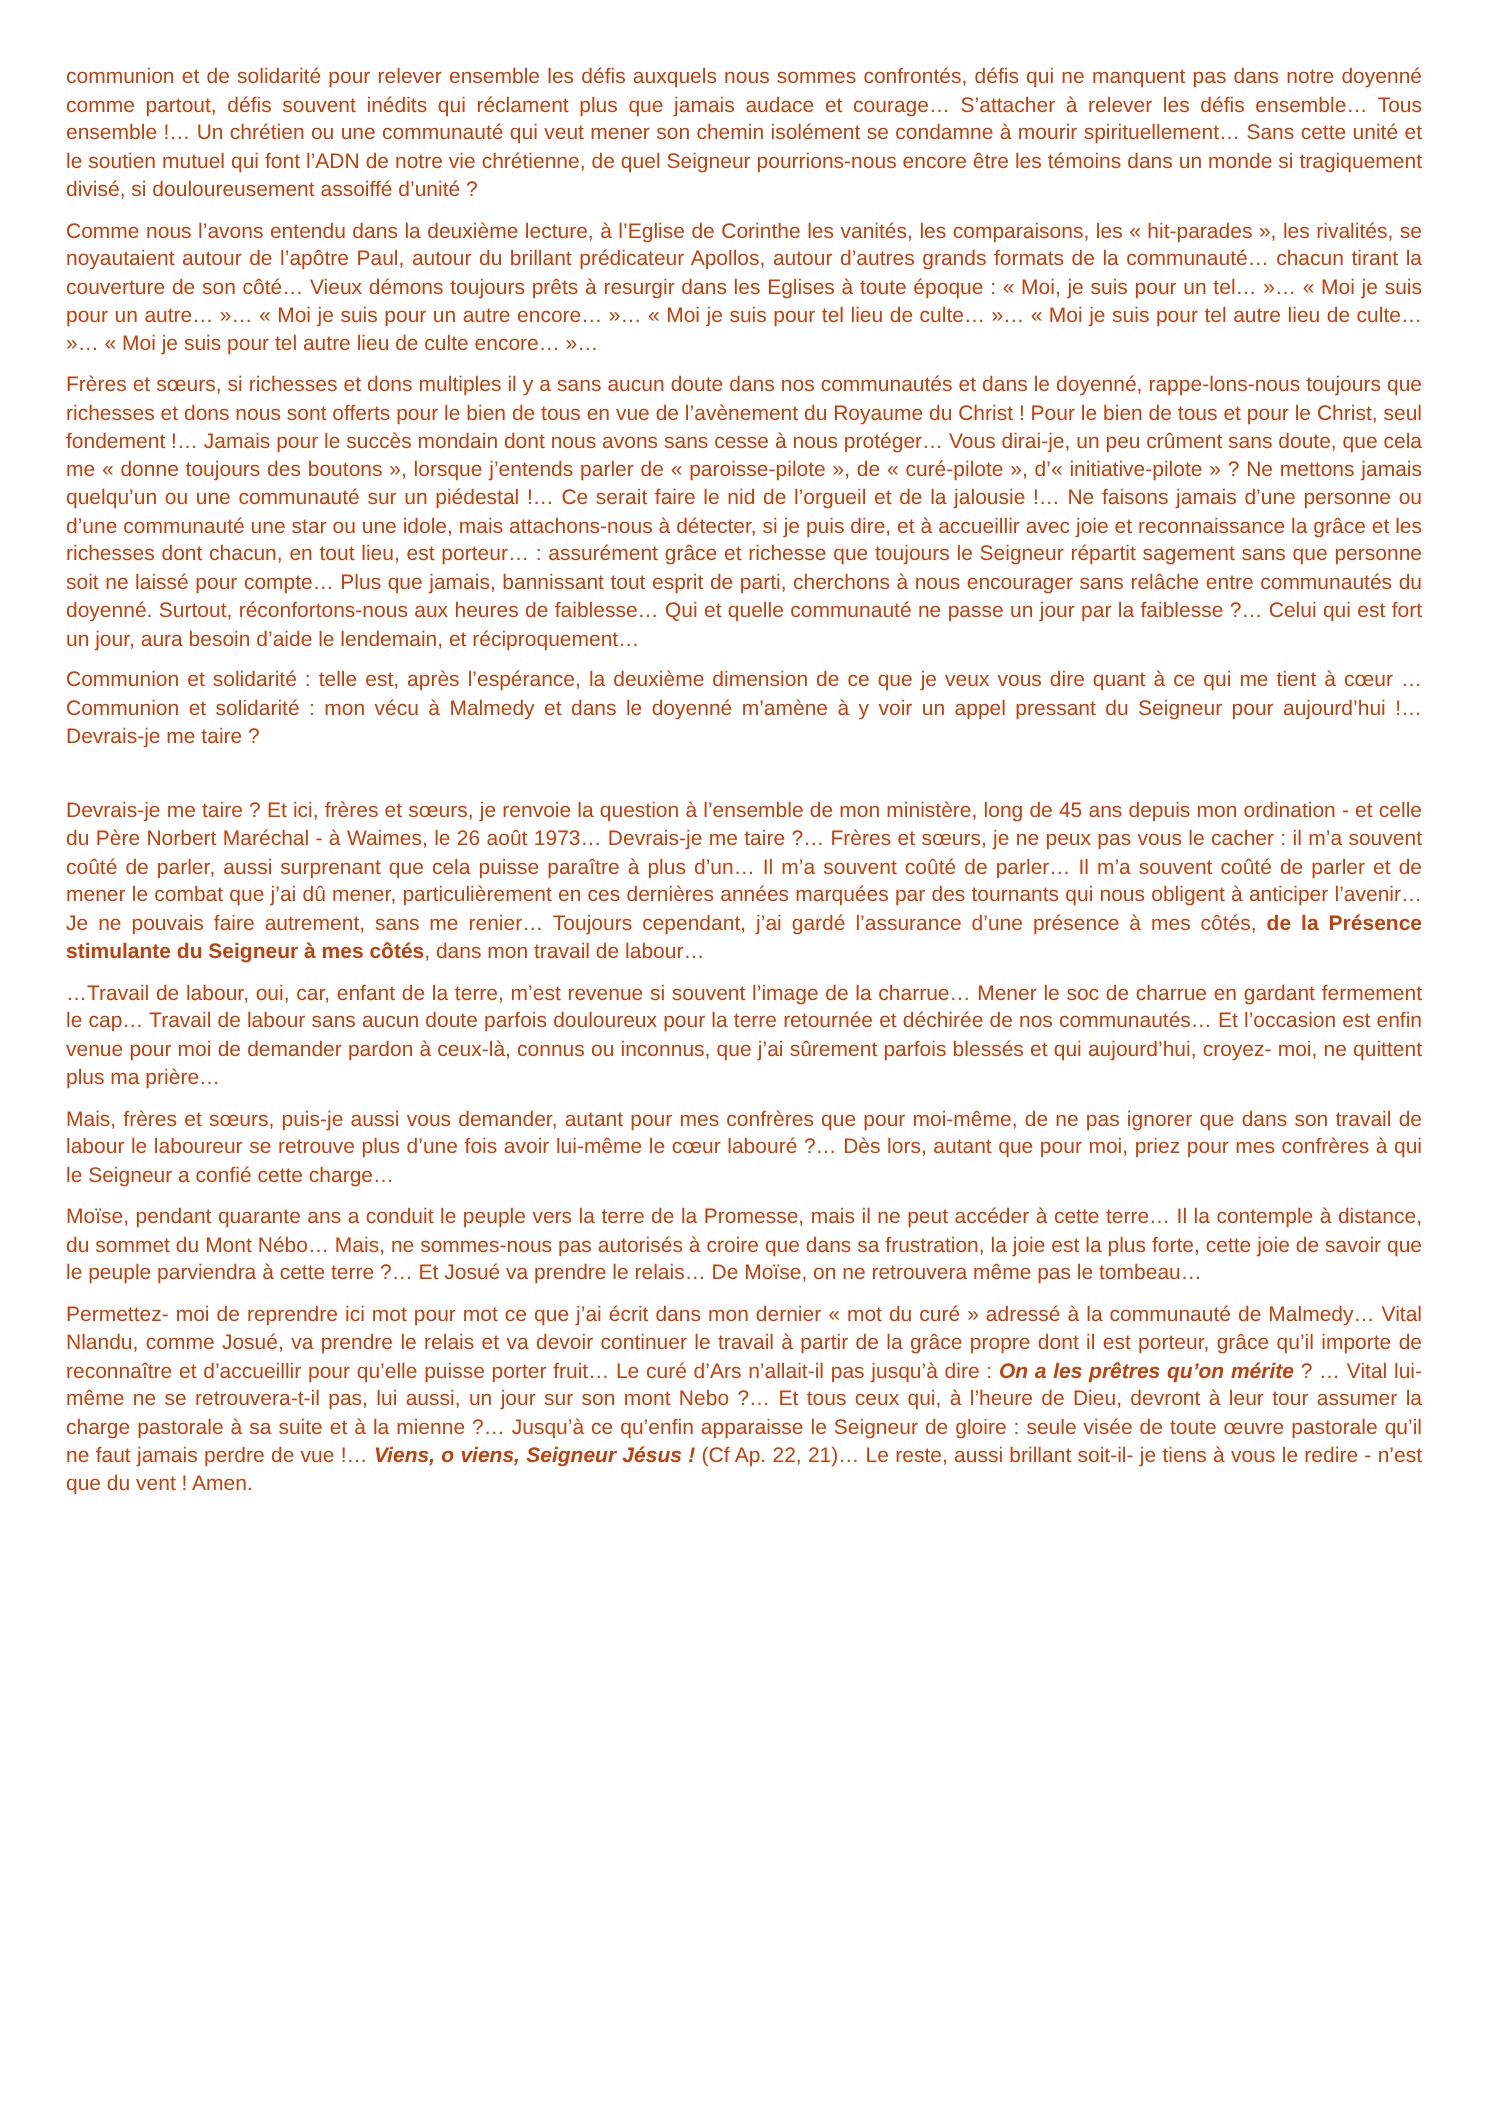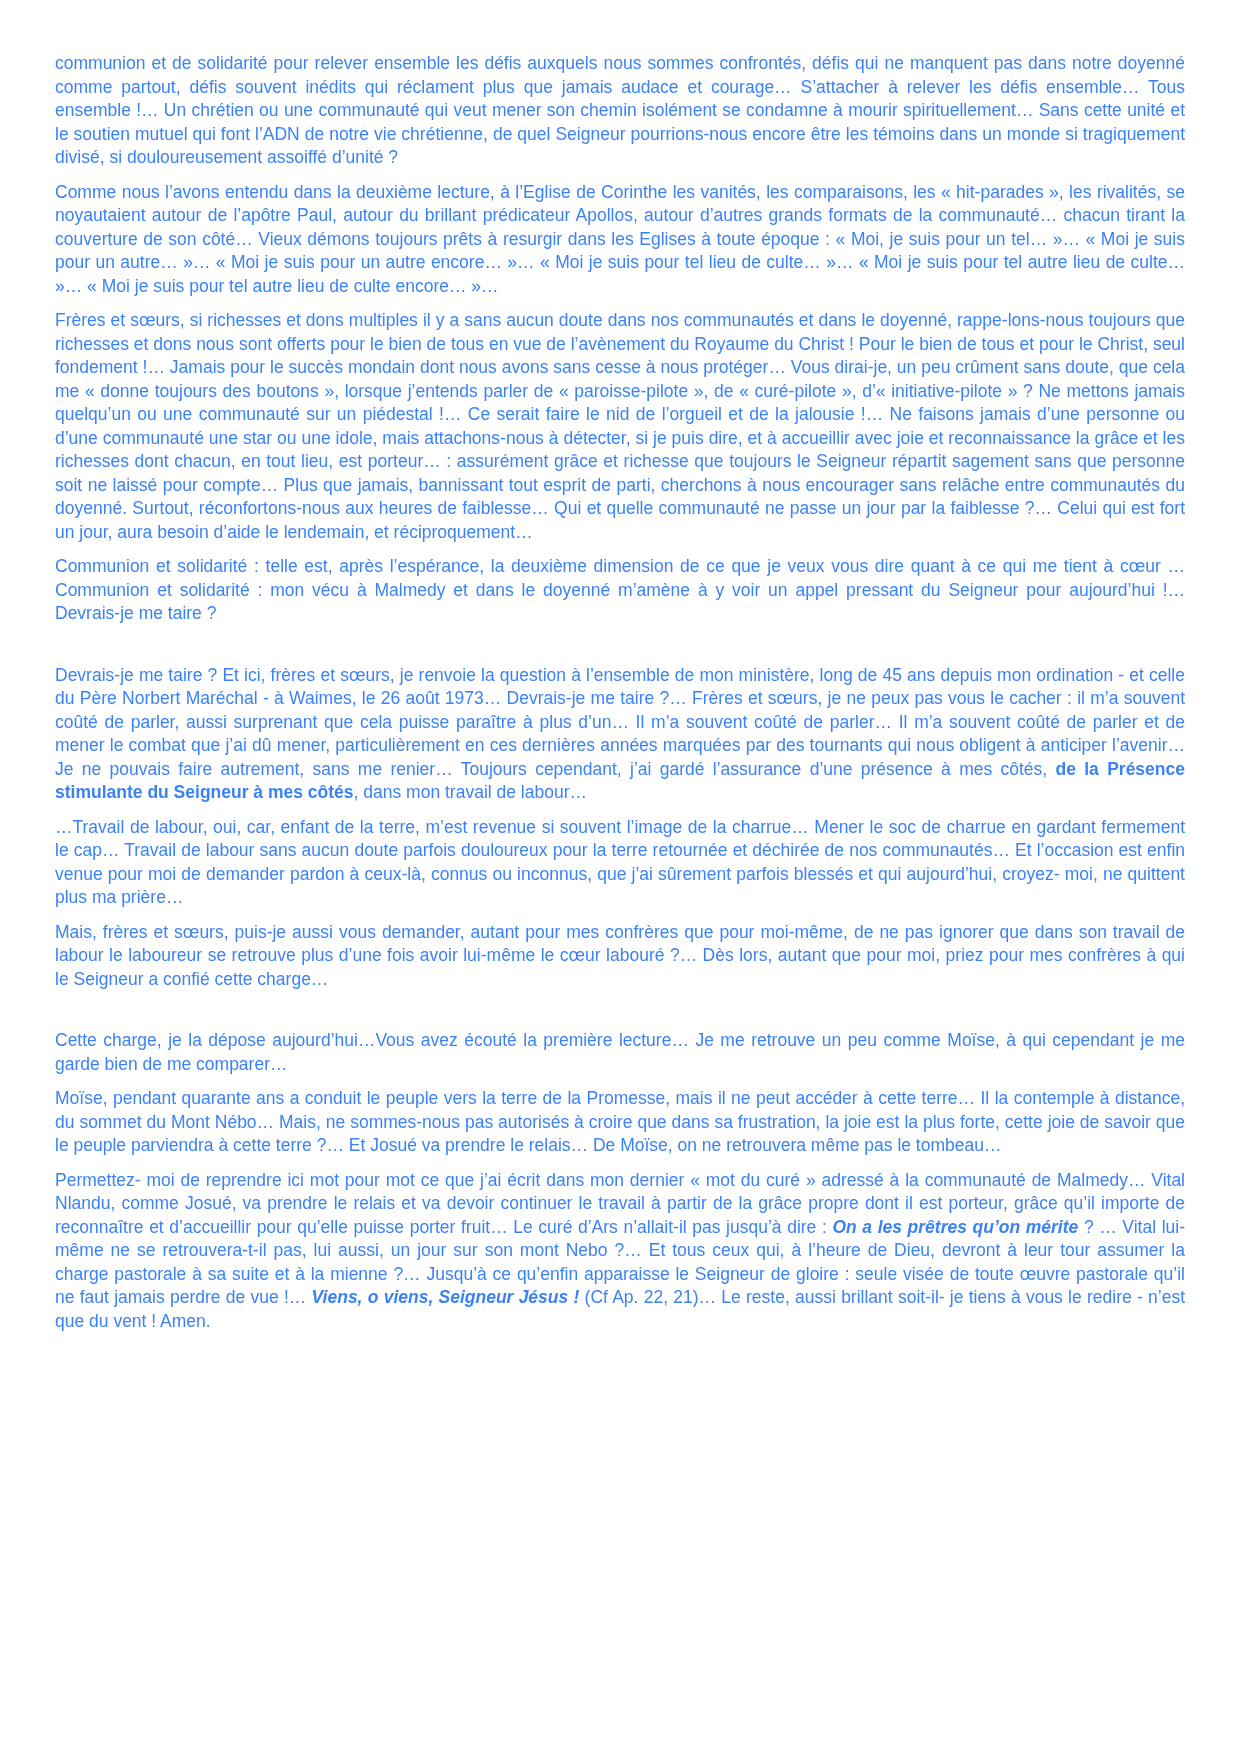--- a/index.html
+++ b/index.html
@@ -27,25 +27,24 @@
     margin-top: 38px;
   }
   .run-n { font-weight: normal; font-style: normal; }
   .run-b { font-weight: bold; }
   .run-i { font-style: italic; font-weight: bold; }
 </style>
 </head>
 <body>
 
 <div class="page">
-  <div class="doc" id="doc" style="color: #3b82f6;">
+  <div class="doc" id="doc" style="color: #c2410c;">
       <p class="para"><span class="run-n">communion et de solidarité pour relever ensemble les défis auxquels nous sommes confrontés, défis qui ne manquent pas dans notre doyenné comme partout, défis souvent inédits qui réclament plus que jamais audace et courage… S’attacher à relever les défis ensemble… Tous ensemble !… Un chrétien ou une communauté qui veut mener son chemin isolément se condamne à mourir spirituellement… Sans cette unité et le soutien mutuel qui font l’ADN de notre vie chrétienne, de quel Seigneur pourrions-nous encore être les témoins dans un monde si tragiquement divisé, si douloureusement assoiffé d’unité ?</span></p>
       <p class="para"><span class="run-n">Comme nous l’avons entendu dans la deuxième lecture, à l’Eglise de Corinthe les vanités, les comparaisons, les « hit-parades », les rivalités, se noyautaient autour de l’apôtre Paul, autour du brillant prédicateur Apollos, autour d’autres grands formats de la communauté… chacun tirant la couverture de son côté… Vieux démons toujours prêts à resurgir dans les Eglises à toute époque : « Moi, je suis pour un tel… »… « Moi je suis pour un autre… »… « Moi je suis pour un autre encore… »… « Moi je suis pour tel lieu de culte… »… « Moi je suis pour tel autre lieu de culte… »… « Moi je suis pour tel autre lieu de culte encore… »…</span></p>
       <p class="para"><span class="run-n">Frères et sœurs, si richesses et dons multiples il y a sans aucun doute dans nos communautés et dans le doyenné, rappe-lons-nous toujours que richesses et dons nous sont offerts pour le bien de tous en vue de l’avènement du Royaume du Christ ! Pour le bien de tous et pour le Christ, seul fondement !… Jamais pour le succès mondain dont nous avons sans cesse à nous protéger… Vous dirai-je, un peu crûment sans doute, que cela me « donne toujours des boutons », lorsque j’entends parler de « paroisse-pilote », de « curé-pilote », d’« initiative-pilote » ? Ne mettons jamais quelqu’un ou une communauté sur un piédestal !… Ce serait faire le nid de l’orgueil et de la jalousie !… Ne faisons jamais d’une personne ou d’une communauté une star ou une idole, mais attachons-nous à détecter, si je puis dire, et à accueillir avec joie et reconnaissance la grâce et les richesses dont chacun, en tout lieu, est porteur… : assurément grâce et richesse que toujours le Seigneur répartit sagement sans que personne soit ne laissé pour compte… Plus que jamais, bannissant tout esprit de parti, cherchons à nous encourager sans relâche entre communautés du doyenné. Surtout, réconfortons-nous aux heures de faiblesse… Qui et quelle communauté ne passe un jour par la faiblesse ?… Celui qui est fort un jour, aura besoin d’aide le lendemain, et réciproquement…</span></p>
       <p class="para"><span class="run-n">Communion et solidarité : telle est, après l’espérance, la deuxième dimension de ce que je veux vous dire quant à ce qui me tient à cœur … Communion et solidarité : mon vécu à Malmedy et dans le doyenné m’amène à y voir un appel pressant du Seigneur pour aujourd’hui !… Devrais-je me taire ?</span></p>
       <p class="para gap-large"><span class="run-n">Devrais-je me taire ? Et ici, frères et sœurs, je renvoie la question à l’ensemble de mon ministère, long de 45 ans depuis mon ordination - et celle du Père Norbert Maréchal - à Waimes, le 26 août 1973… Devrais-je me taire ?… Frères et sœurs, je ne peux pas vous le cacher : il m’a souvent coûté de parler, aussi surprenant que cela puisse paraître à plus d’un… Il m’a souvent coûté de parler… Il m’a souvent coûté de parler et de mener le combat que j’ai dû mener, particulièrement en ces dernières années marquées par des tournants qui nous obligent à anticiper l’avenir… Je ne pouvais faire autrement, sans me renier… Toujours cependant, j’ai gardé l’assurance d’une présence à mes côtés, </span><span class="run-b">de la Présence stimulante du Seigneur à mes côtés</span><span class="run-n">, dans mon travail de labour…</span></p>
       <p class="para"><span class="run-n">…Travail de labour, oui, car, enfant de la terre, m’est revenue si souvent l’image de la charrue… Mener le soc de charrue en gardant fermement le cap… Travail de labour sans aucun doute parfois douloureux pour la terre retournée et déchirée de nos communautés… Et l’occasion est enfin venue pour moi de demander pardon à ceux-là, connus ou inconnus, que j’ai sûrement parfois blessés et qui aujourd’hui, croyez- moi, ne quittent plus ma prière…</span></p>
       <p class="para"><span class="run-n">Mais, frères et sœurs, puis-je aussi vous demander, autant pour mes confrères que pour moi-même, de ne pas ignorer que dans son travail de labour le laboureur se retrouve plus d’une fois avoir lui-même le cœur labouré ?… Dès lors, autant que pour moi, priez pour mes confrères à qui le Seigneur a confié cette charge…</span></p>
-      <p class="para gap-large"><span class="run-n">Cette charge, je la dépose aujourd’hui…Vous avez écouté la première lecture… Je me retrouve un peu comme Moïse, à qui cependant je me garde bien de me comparer…</span></p>
       <p class="para"><span class="run-n">Moïse, pendant quarante ans a conduit le peuple vers la terre de la Promesse, mais il ne peut accéder à cette terre… Il la contemple à distance, du sommet du Mont Nébo… Mais, ne sommes-nous pas autorisés à croire que dans sa frustration, la joie est la plus forte, cette joie de savoir que le peuple parviendra à cette terre ?… Et Josué va prendre le relais… De Moïse, on ne retrouvera même pas le tombeau…</span></p>
       <p class="para"><span class="run-n">Permettez- moi de reprendre ici mot pour mot ce que j’ai écrit dans mon dernier « mot du curé » adressé à la communauté de Malmedy… Vital Nlandu, comme Josué, va prendre le relais et va devoir continuer le travail à partir de la grâce propre dont il est porteur, grâce qu’il importe de reconnaître et d’accueillir pour qu’elle puisse porter fruit… Le curé d’Ars n’allait-il pas jusqu’à dire : </span><span class="run-i">On a les prêtres qu’on mérite</span><span class="run-n"> ? … Vital lui-même ne se retrouvera-t-il pas, lui aussi, un jour sur son mont Nebo ?… Et tous ceux qui, à l’heure de Dieu, devront à leur tour assumer la charge pastorale à sa suite et à la mienne ?… Jusqu’à ce qu’enfin apparaisse le Seigneur de gloire : seule visée de toute œuvre pastorale qu’il ne faut jamais perdre de vue !… </span><span class="run-i">Viens, o viens, Seigneur Jésus !</span><span class="run-n"> (Cf Ap. 22, 21)… Le reste, aussi brillant soit-il- je tiens à vous le redire - n’est que du vent ! Amen.</span></p>
     </div>
 </div>
 
 </body></html>

